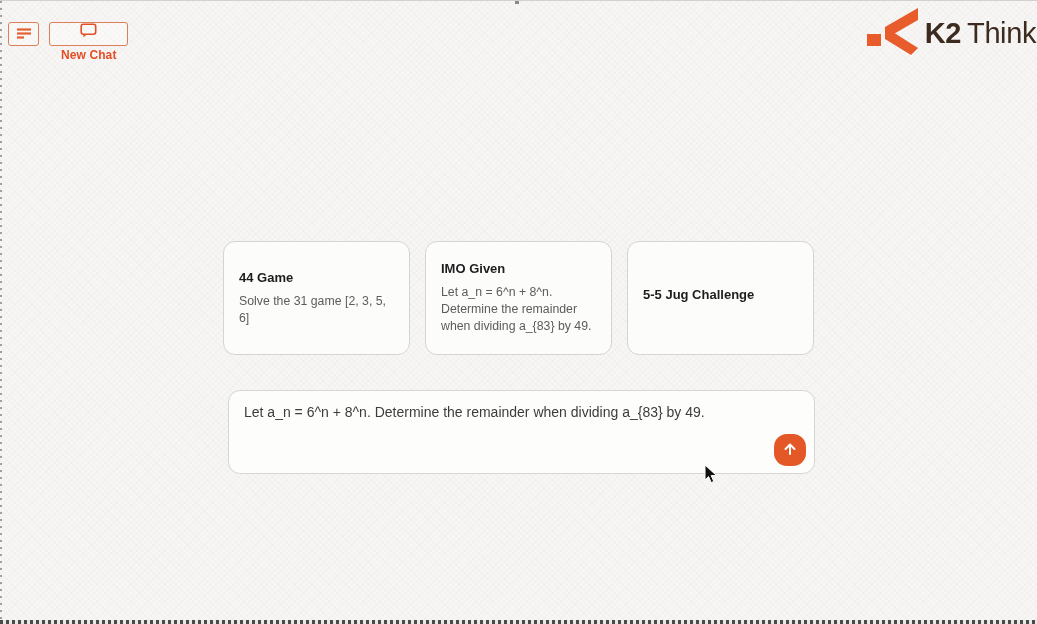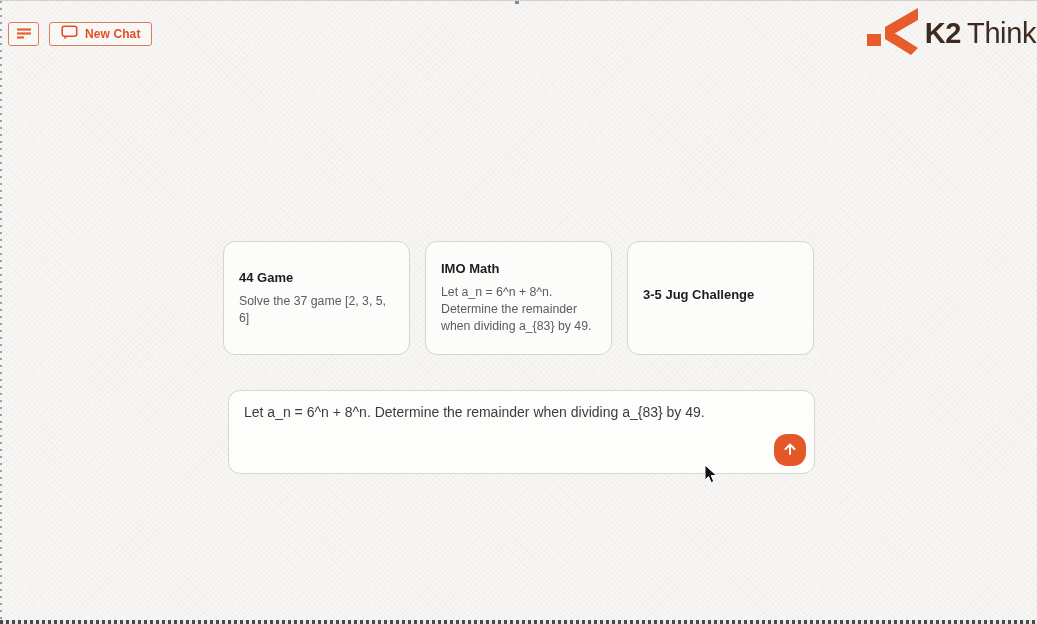--- a/index.html
+++ b/index.html
@@ -29,23 +29,23 @@
     position:absolute; left:515px; top:0; width:4px; height:3px; background:#8a8a8a;
   }
 
   
   .btn-menu {
     position:absolute; left:8px; top:21px; width:31px; height:24px;
     border:1px solid #dd7e5b; border-radius:3px; background:rgba(255,255,255,0.35);
     display:flex; align-items:center; justify-content:center; cursor:pointer;
   }
   .btn-newchat {
-    position:absolute; left:49px; top:21px; height:24px; padding:8px 11px;
+    position:absolute; left:49px; top:21px; height:24px; padding:0 11px;
     border:1px solid #dd7e5b; border-radius:3px; background:rgba(255,255,255,0.35);
-    display:flex; align-items:center; gap:7px; cursor:pointer;
+    display:flex; align-items:center; gap:7px; cursor:pointer;flex-direction:column;
   }
   .btn-newchat .label {
     font-size:12px; font-weight:700; color:#e44e24; letter-spacing:.1px; white-space:nowrap;
   }
 
   .logo {
     position:absolute; right:1px; top:7px; display:flex; align-items:center; gap:7px;
   }
   .logo-text { font-size:29px; color:#3e2b20; letter-spacing:-0.4px; white-space:nowrap; }
   .logo-text .bold { font-weight:800; }
@@ -120,28 +120,28 @@
       </svg>
     </span>
     <span class="logo-text">
       <span class="bold">K2</span><span class="reg">Think</span>
     </span>
   </div>
 
   <div class="cards-row">
     <div class="card">
       <div class="card-title">44 Game</div>
-      <div class="card-desc">Solve the 37 game [2, 3, 5, 6]</div>
+      <div class="card-desc">Solve the 31 game [2, 3, 5, 6]</div>
     </div>
     <div class="card">
-      <div class="card-title">IMO Math</div>
+      <div class="card-title">IMO Given</div>
       <div class="card-desc">Let a_n = 6^n + 8^n. Determine the remainder when dividing a_{83} by 49.</div>
     </div>
     <div class="card">
-      <div class="card-title">3-5 Jug Challenge</div>
+      <div class="card-title">5-5 Jug Challenge</div>
     </div>
   </div>
 
   <div class="composer">
     <textarea spellcheck="false" style="">Let a_n = 6^n + 8^n. Determine the remainder when dividing a_{83} by 49.</textarea>
     <button class="send-btn">
       <span>
         <svg width="16" height="16" viewBox="0 0 16 16">
           <line x1="8" y1="13" x2="8" y2="4" stroke="#ffffff" stroke-width="2" stroke-linecap="round"></line>
           <polyline points="3.5,8 8,3.5 12.5,8" fill="none" stroke="#ffffff" stroke-width="2" stroke-linecap="round" stroke-linejoin="round"></polyline>

